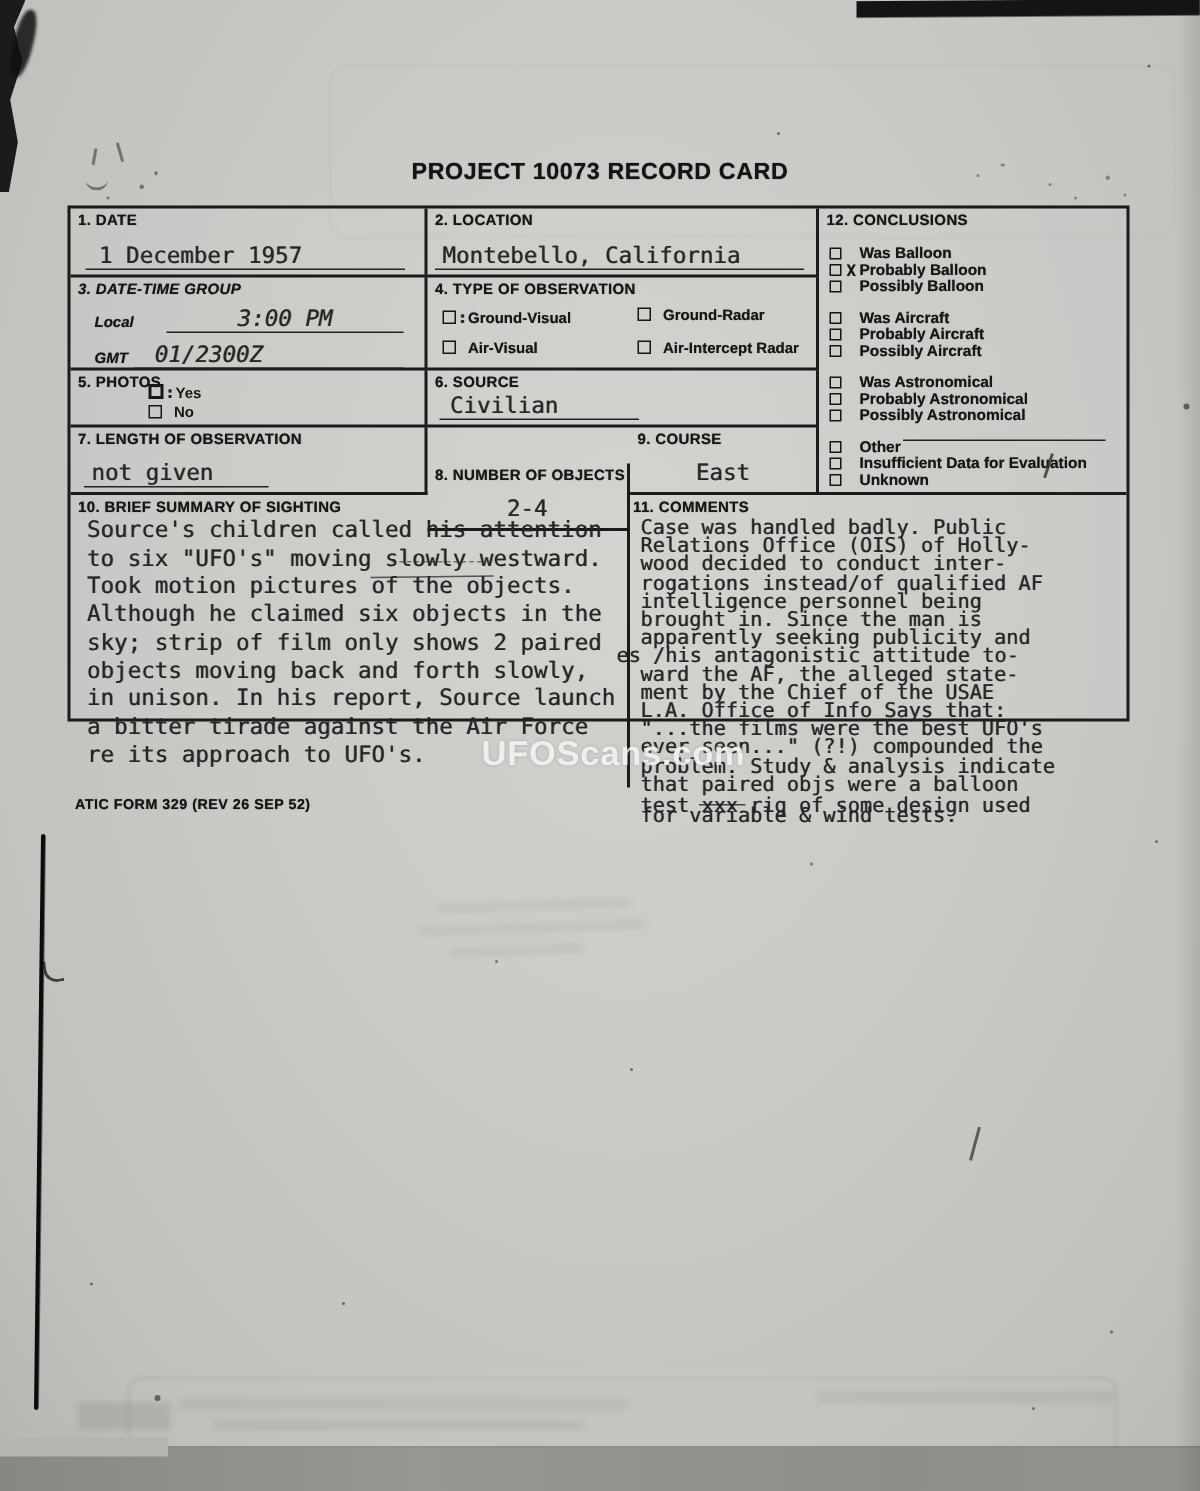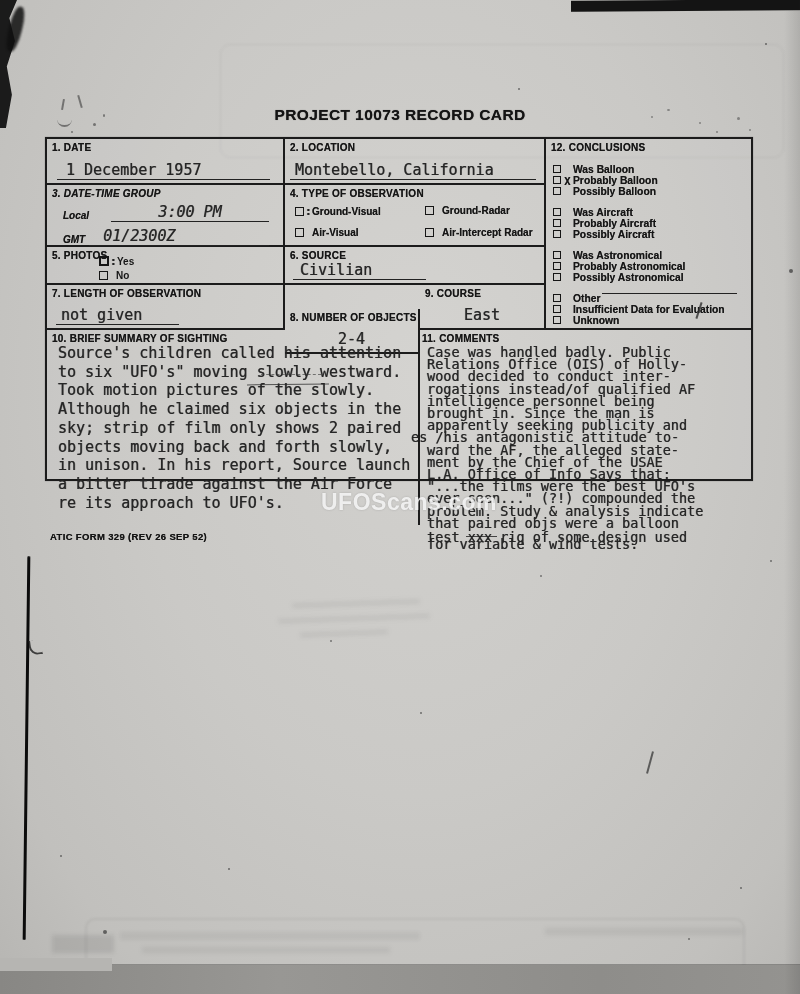--- a/index.html
+++ b/index.html
@@ -293,21 +293,21 @@
     <div class="cell c-course">
       <div class="flabel">9. COURSE</div>
       <span class="typed valcenter">East</span>
     </div>
 
     <div class="cell c-summary">
       <div class="flabel">10. BRIEF SUMMARY OF SIGHTING</div>
       <div class="sum-lines">
         <div class="typed sum-line">Source's children called his attention</div>
         <div class="typed sum-line">to six "UFO's" moving slowly westward.</div>
-        <div class="typed sum-line">Took motion pictures of the slowly.</div>
+        <div class="typed sum-line">Took motion pictures of the objects.</div>
         <div class="typed sum-line">Although he claimed six objects in the</div>
         <div class="typed sum-line">sky; strip of film only shows 2 paired</div>
         <div class="typed sum-line">objects moving back and forth slowly,</div>
         <div class="typed sum-line">in unison. In his report, Source launch</div>
         <div class="typed sum-line">a bitter tirade against the Air Force</div>
         <div class="typed sum-line">re its approach to UFO's.</div>
       </div>
     </div>
 
     <div class="cell c-comments">

